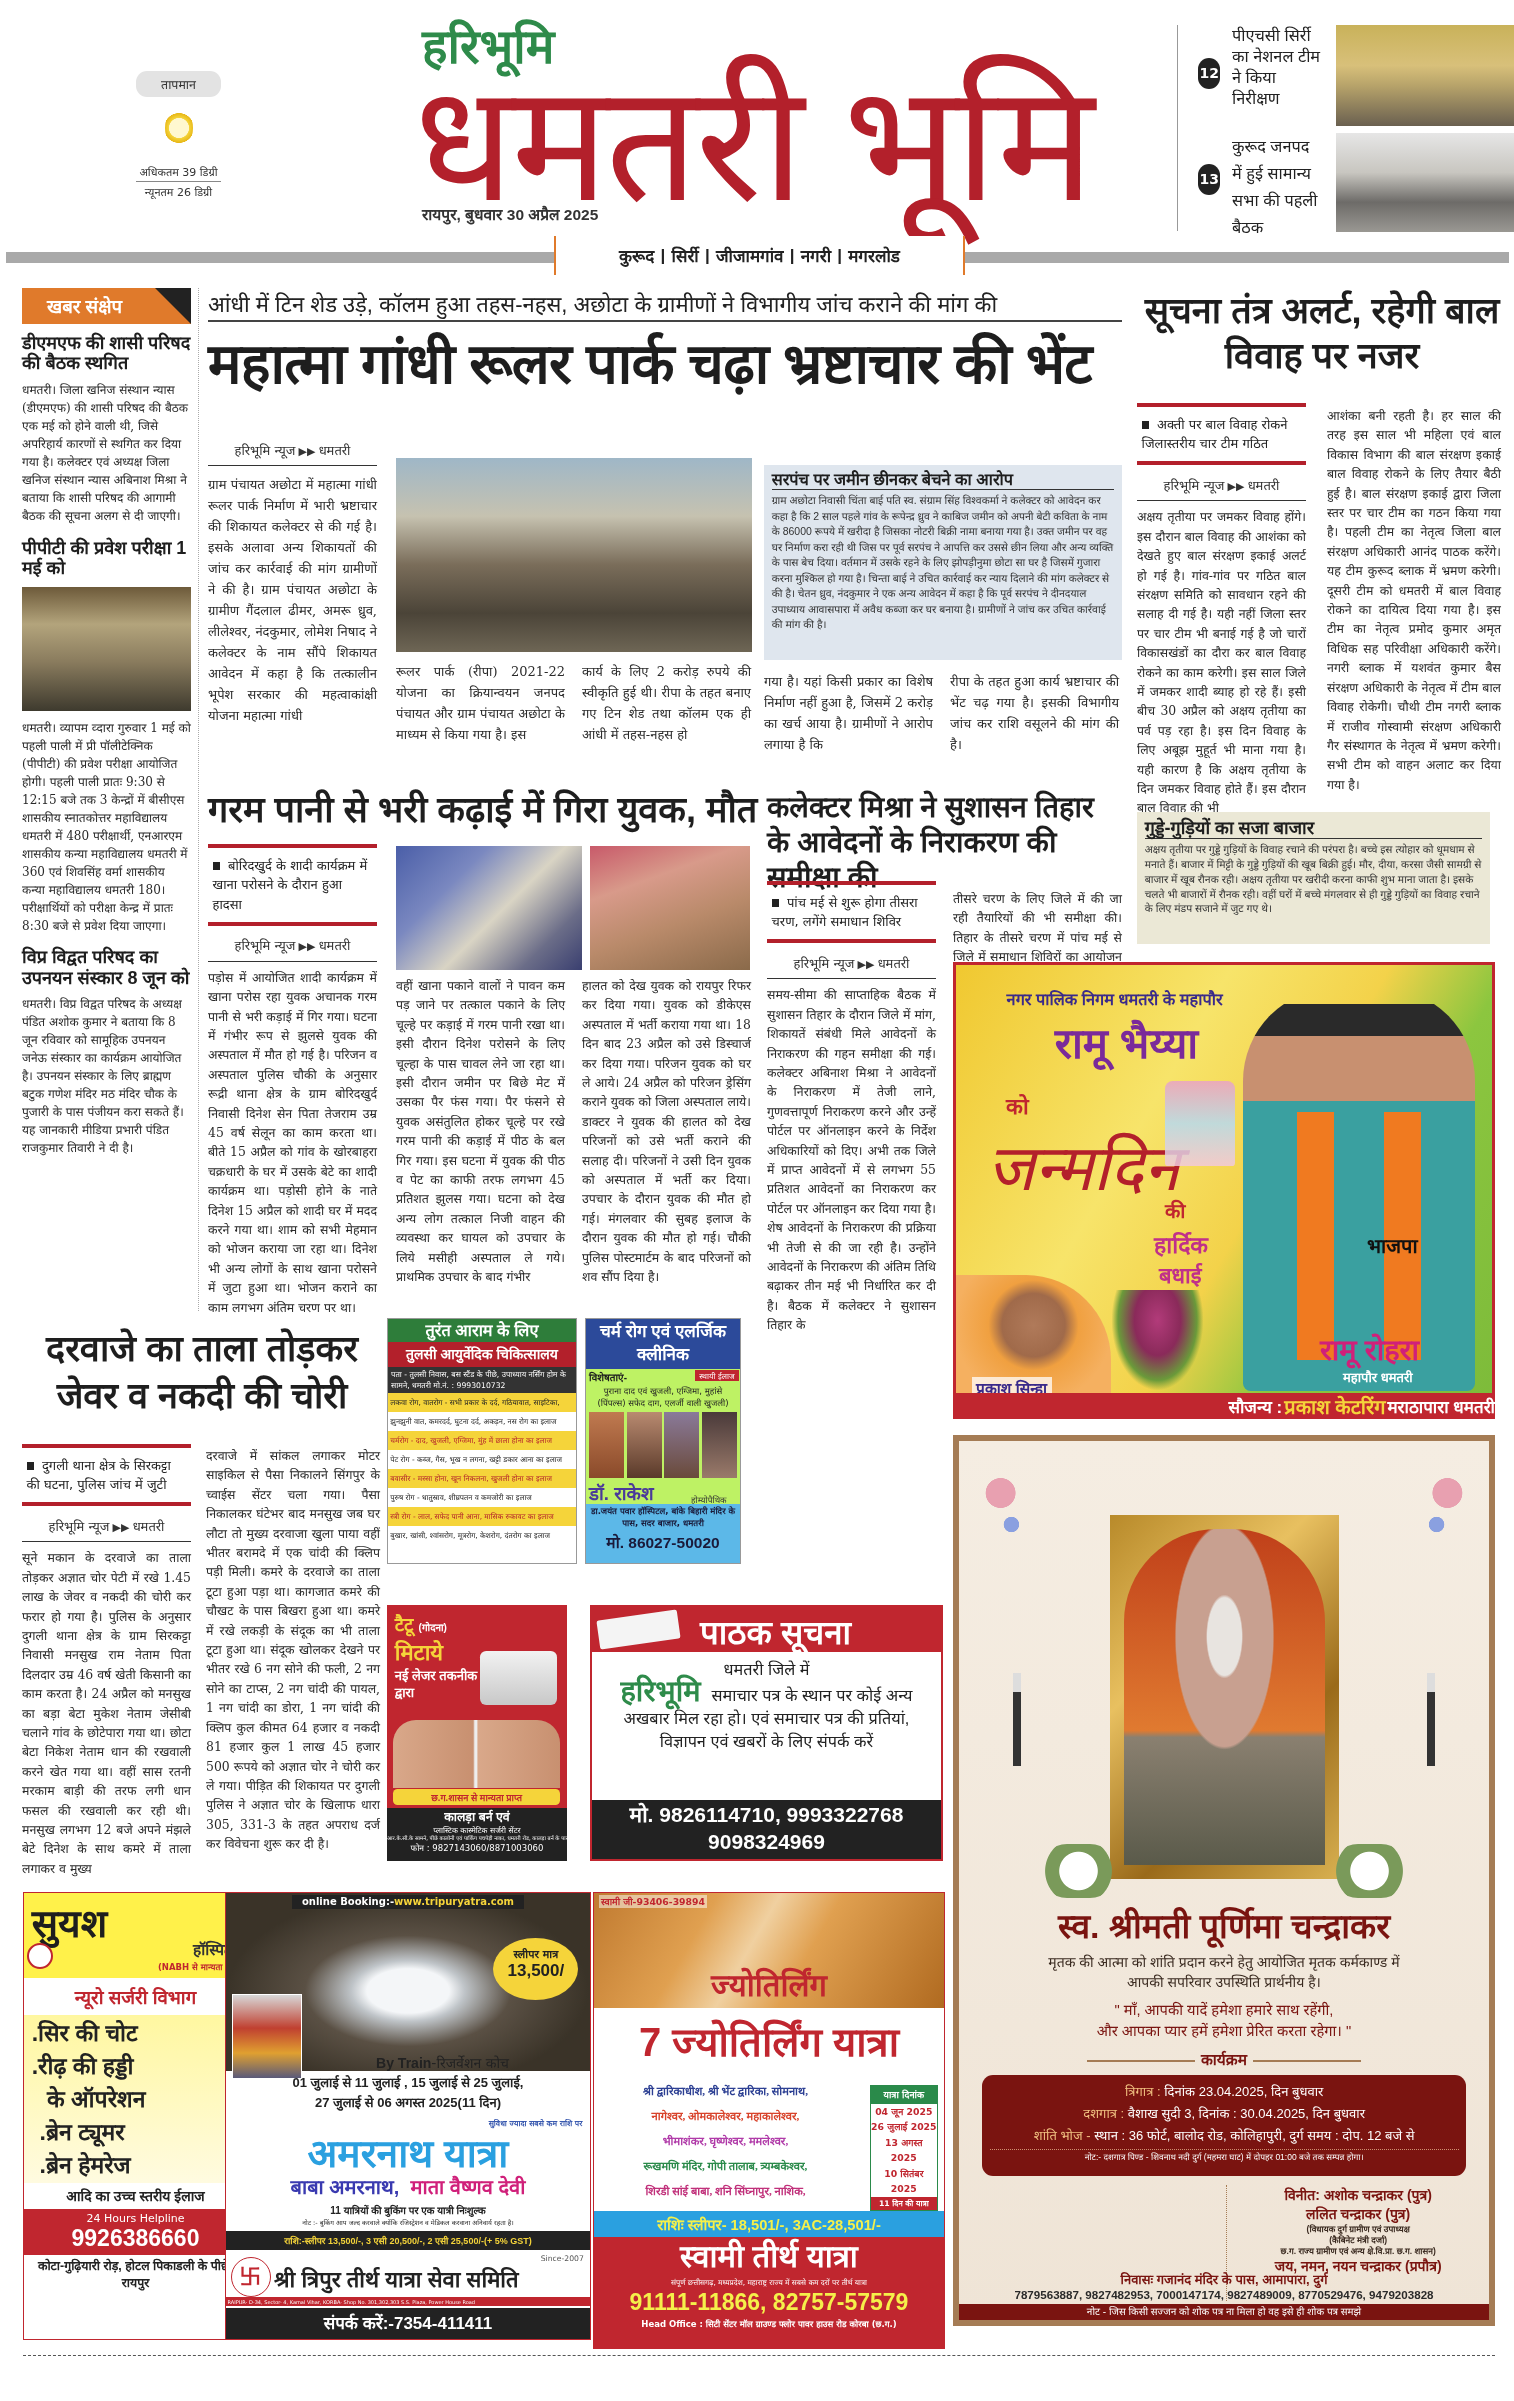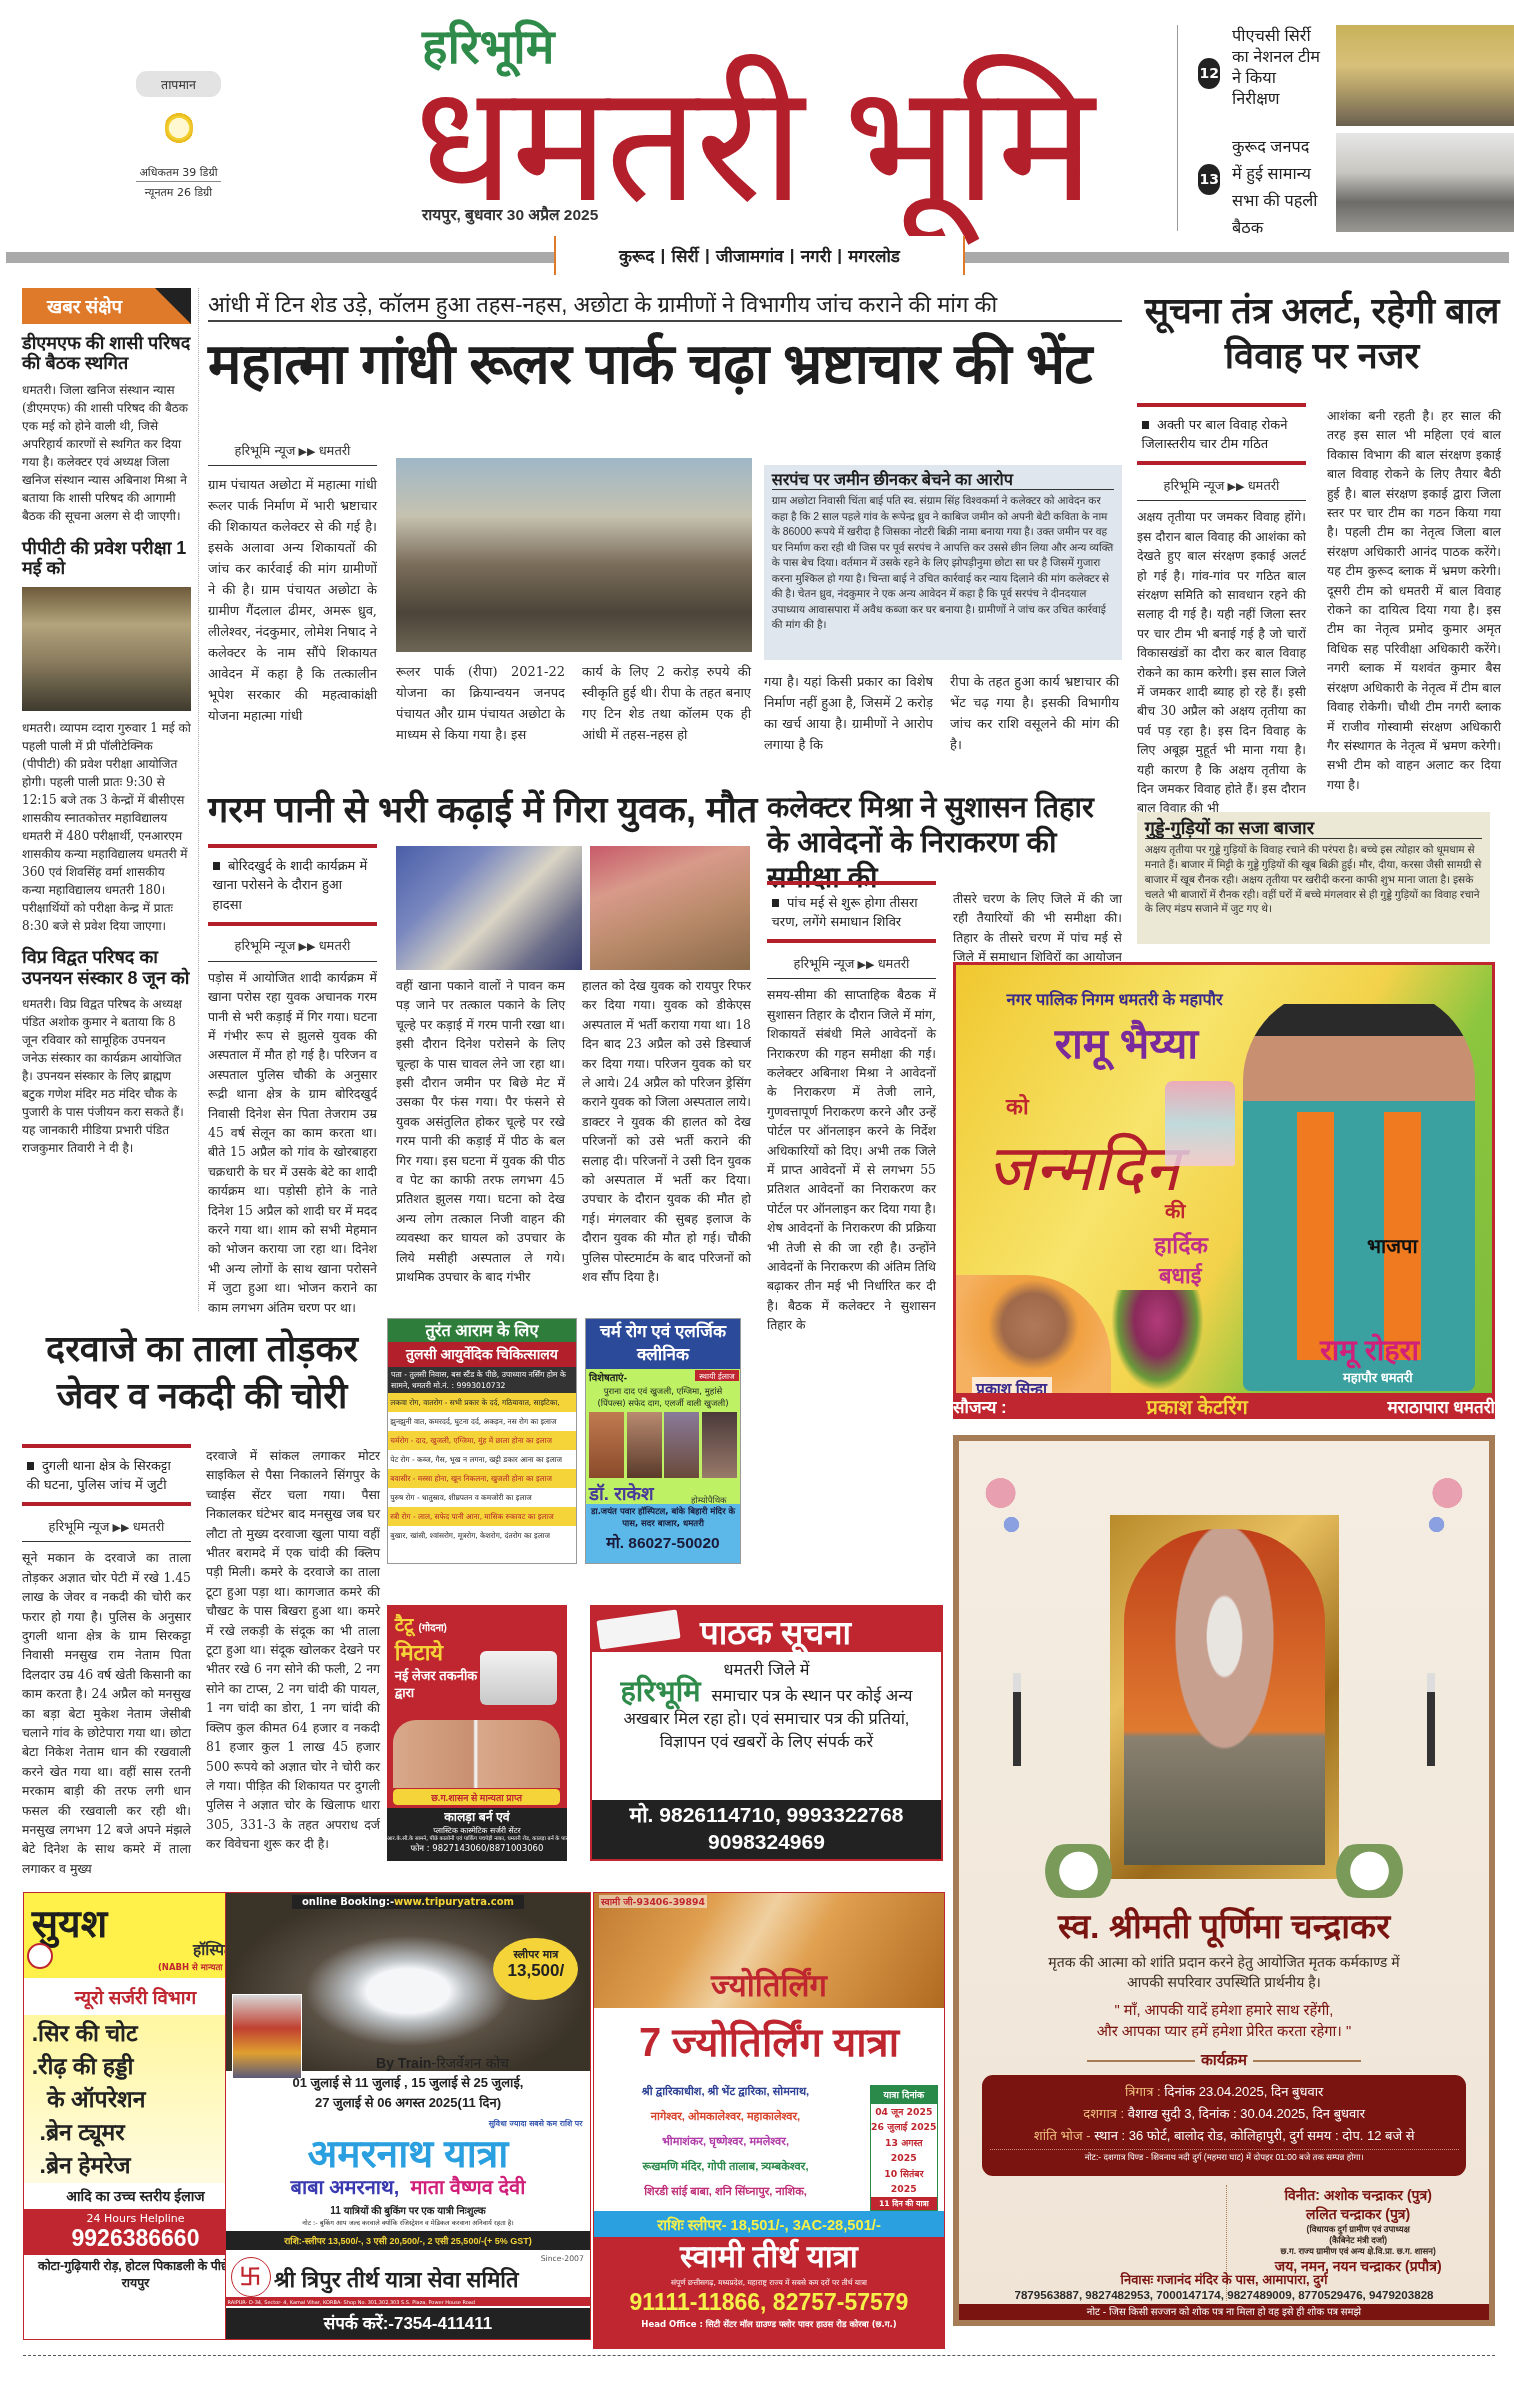--- a/index.html
+++ b/index.html
@@ -146,21 +146,21 @@
   <div class="abs" style="left:209px;top:116px;width:70px;height:85px;background:linear-gradient(180deg,#e9a2c6 0%,#b7d9f0 50%,#f2c9dc 100%);border-radius:7.7px 7.7px 3.1px 3.1px;opacity:.85"></div>
   <div class="abs" style="left:155px;top:325px;width:93px;height:101px;background:radial-gradient(ellipse at 50% 30%,#b23b7a 0%,#8a2a5a 35%,#6a9a3a 60%,transparent 70%)"></div>
   <div class="abs" style="left:0;top:310px;width:155px;height:132px;background:radial-gradient(circle at 50% 38%,#b07a5a 0%,#a06a4a 28%,#f0a040 40%,#f5b060 70%);border-radius:0 85px 0 0"></div>
   <div class="abs cap" style="left:15.5px;top:412px;font-size:15.5px;color:#3a2a8a;background:rgba(255,255,255,.75);padding:0 4.6px">प्रकाश सिन्हा</div>
   <div class="abs" style="left:287px;top:23px;width:232px;height:403px;background:linear-gradient(180deg,transparent 0%,transparent 4%,#2a2a2a 4%,#2a2a2a 12%,#c89070 12%,#c89070 28%,#3aa0a0 28%,#3aa0a0 100%);border-radius:93px 93px 7.7px 7.7px"></div>
   <div class="abs" style="left:341px;top:147px;width:124px;height:248px;background:linear-gradient(90deg,#f07a20 0 30%,transparent 30% 70%,#f07a20 70% 100%)"></div>
   <div class="abs cap" style="left:411px;top:267px;font-size:20px;color:#111">भाजपा</div>
   <div class="abs cap" style="left:364px;top:364px;font-size:29px;color:#d0207a">रामू रोहरा</div>
   <div class="abs cap" style="left:387px;top:403px;font-size:13px;color:#fff">महापौर धमतरी</div>
 </div>
-<div class="box" style="left:953px;top:1393px;width:542px;height:26px;background:#c0262f;color:#fff;font-family:'Liberation Sans',sans-serif;font-weight:bold;font-size:17px;display:flex;align-items:center;justify-content:space-between;gap:8px">
+<div class="box" style="left:953px;top:1393px;width:542px;height:26px;background:#c0262f;color:#fff;font-family:'Liberation Sans',sans-serif;font-weight:bold;font-size:17px;display:flex;align-items:center;justify-content:flex-end;gap:2px">
   <span>सौजन्य :</span>
   <span style="color:#f5d43a;font-size:20px">प्रकाश केटरिंग</span>
   <span>मराठापारा धमतरी</span>
 </div>
 
 <div class="abs" style="left:22px;top:1326px;width:360px;height:558px">
   <div class="hl" style="font-size:36px;text-align:center;line-height:1.3">दरवाजे का ताला तोड़कर जेवर व नकदी की चोरी</div>
   <div class="abs" style="left:0;top:118px;width:169px">
     <div class="subhead"><span class="sq"></span><span>दुगली थाना क्षेत्र के सिरकट्टा की घटना, पुलिस जांच में जुटी</span></div>
     <div class="byline" style="margin-top:4.6px"><span>हरिभूमि न्यूज</span><span class="arr">▶▶</span><span>धमतरी</span></div>
@@ -325,21 +325,21 @@
   <div class="cap" style="position:absolute;left:48px;top:370px;font-size:22px">श्री त्रिपुर तीर्थ यात्रा सेवा समिति</div>
   <div style="position:absolute;left:0;top:404px;width:100%;background:#c0262f;color:#fff;font-size:5px;padding:1.5px;white-space:nowrap;overflow:hidden">RAIPUR- D-34, Sector- 4, Kamal Vihar, KORBA- Shop No. 301,302,303 S.S. Plaza, Power House Road</div>
   <div class="c cap" style="position:absolute;left:0;top:415px;width:100%;height:31px;line-height:31px;background:#222;color:#fff;font-size:17px">संपर्क करें:-7354-411411</div>
 </div>
 
 <div class="box" style="left:593px;top:1892px;width:352px;height:457px;border:1.5px solid #c0262f;background:#fff">
   <div style="position:absolute;left:0;top:0;width:100%;height:115px;background:linear-gradient(120deg,#c07a30 0%,#e0a050 30%,#f0d0a0 45%,#e0a050 60%,#b06a20 100%)"></div>
   <div style="position:absolute;left:4.6px;top:1.5px;font-size:9.3px;font-weight:bold;color:#c0262f;background:rgba(255,255,255,.5);padding:0 2.3px">स्वामी जी-93406-39894</div>
   <div class="c cap" style="position:absolute;left:0;top:70px;width:100%;font-size:31px;color:#c0262f">ज्योतिर्लिंग</div>
   <div class="c cap" style="position:absolute;left:0;top:120px;width:100%;font-size:40px;color:#c0262f">7 ज्योतिर्लिंग यात्रा</div>
-  <div class="c" style="position:absolute;left:0;top:186px;width:263px;font-family:Liberation Sans, sans-serif;font-weight:bold;font-size:11.2px;line-height:25px">
+  <div class="c" style="position:absolute;left:0;top:186px;width:263px;font-family:Liberation Serif, serif;font-weight:bold;font-size:11.2px;line-height:25px">
     <div style="color:#2c3f93">श्री द्वारिकाधीश, श्री भेंट द्वारिका, सोमनाथ,</div>
     <div style="color:#d8432b">नागेश्वर, ओमकालेश्वर, महाकालेश्वर,</div>
     <div style="color:#b03aa8">भीमाशंकर, घृष्णेश्वर, ममलेश्वर,</div>
     <div style="color:#2a8a4a">रूखमणि मंदिर, गोपी तालाब, त्र्यम्बकेश्वर,</div>
     <div style="color:#c0307a">शिरडी सांई बाबा, शनि सिंघ्नापुर, नाशिक,</div>
   </div>
   <div style="position:absolute;right:6.2px;top:192px;width:68px;border:1.5px solid #2a8a4a;font-size:9.3px;font-weight:bold;color:#c0262f;text-align:center">
     <div style="background:#2a8a4a;color:#fff;padding:2.3px 0">यात्रा दिनांक</div>
     <div style="line-height:15.5px">04 जून 2025</div>
     <div style="line-height:15.5px">26 जुलाई 2025</div>

